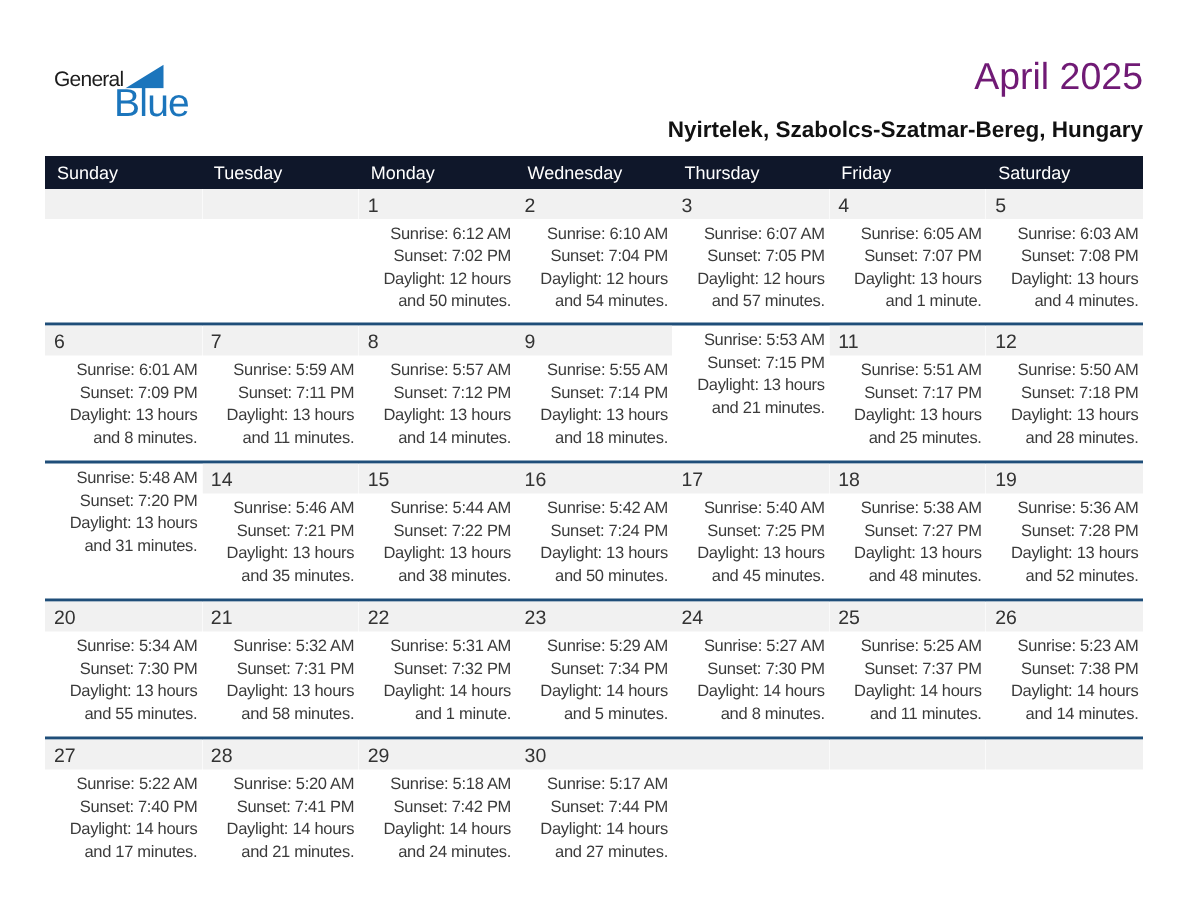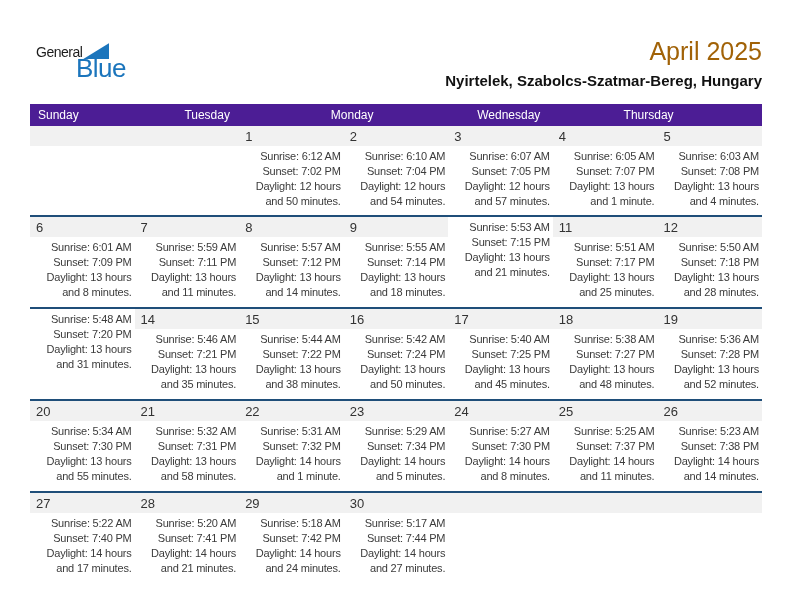--- a/index.html
+++ b/index.html
@@ -13,27 +13,27 @@
   .logo-top { font-size:14px; letter-spacing:-0.5px; color:#1c1c1c; line-height:21px; white-space:nowrap; }
   .logo-tri {
     display:inline-block; width:26px; height:16px; margin-left:1px;
     background:#1b75bc;
     clip-path:polygon(100% 0, 100% 100%, 0 100%);
     vertical-align:-2px;
   }
   .logo-blue { font-size:26px; letter-spacing:-0.5px; color:#1b75bc; line-height:18px; margin-left:40px; margin-top:-4px; }
   
   .titles { position:absolute; right:30px; top:36px; text-align:right; }
-  .month-title { font-size:25px; color:#a16207; font-weight:400; line-height:30px; }
-  .location { font-size:15px; color:#111; font-weight:700; margin-top:6px; }
+  .month-title { font-size:25px; color:#701a75; font-weight:400; line-height:30px; }
+  .location { font-size:15px; color:#111; font-weight:700; margin-top:12px; }
   
   .cal { position:absolute; left:30px; top:104px; width:732px; }
   .weekday-row {
-    display:grid; grid-template-columns:repeat(5,1fr);
-    background:#4c1d95; height:22px;
+    display:grid; grid-template-columns:repeat(7,1fr);
+    background:#0f172a; height:22px;
   }
   .weekday { color:#ffffff; font-size:12px; line-height:22px; padding-left:8px; }
   .week {
     display:grid; grid-template-columns:repeat(7,1fr);
     height:92px; box-sizing:border-box; border-top:2px solid #1f4e79;
     background:#ffffff;
   }
   .week.first { border-top:none; height:89px; }
   .cell { overflow:hidden; }
   .num-band {

